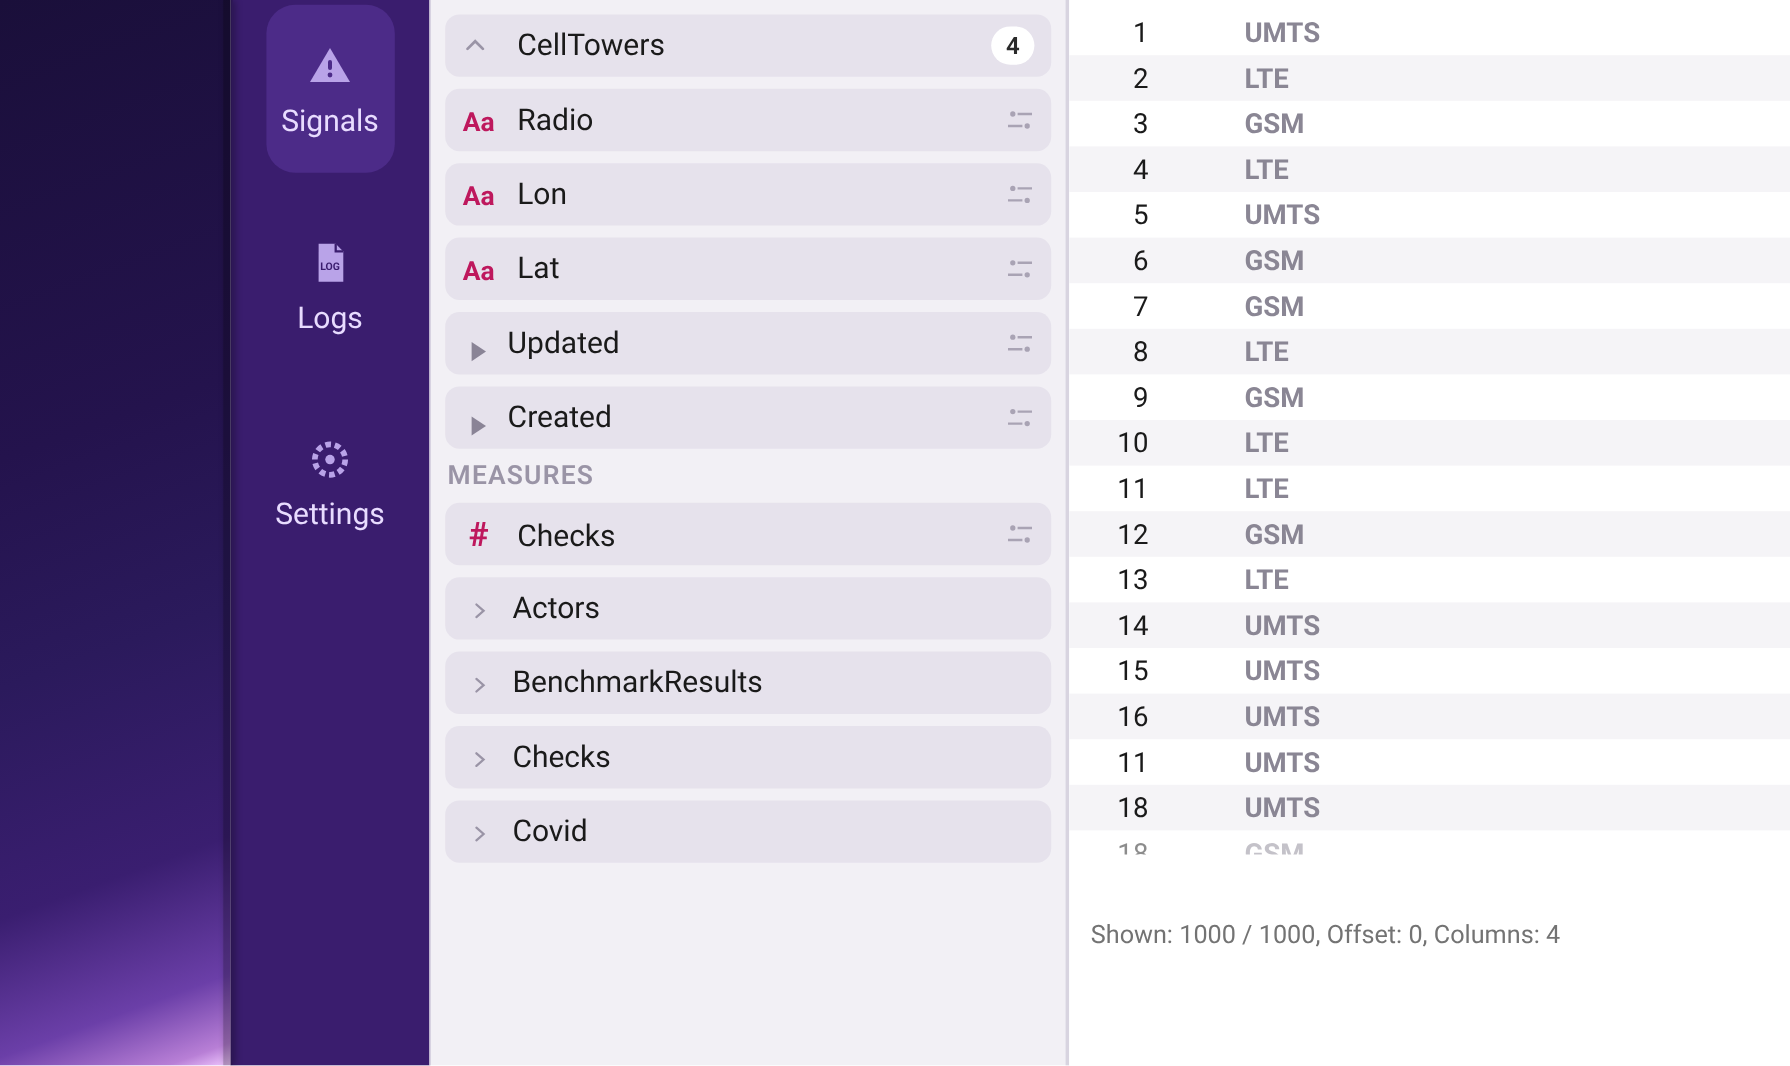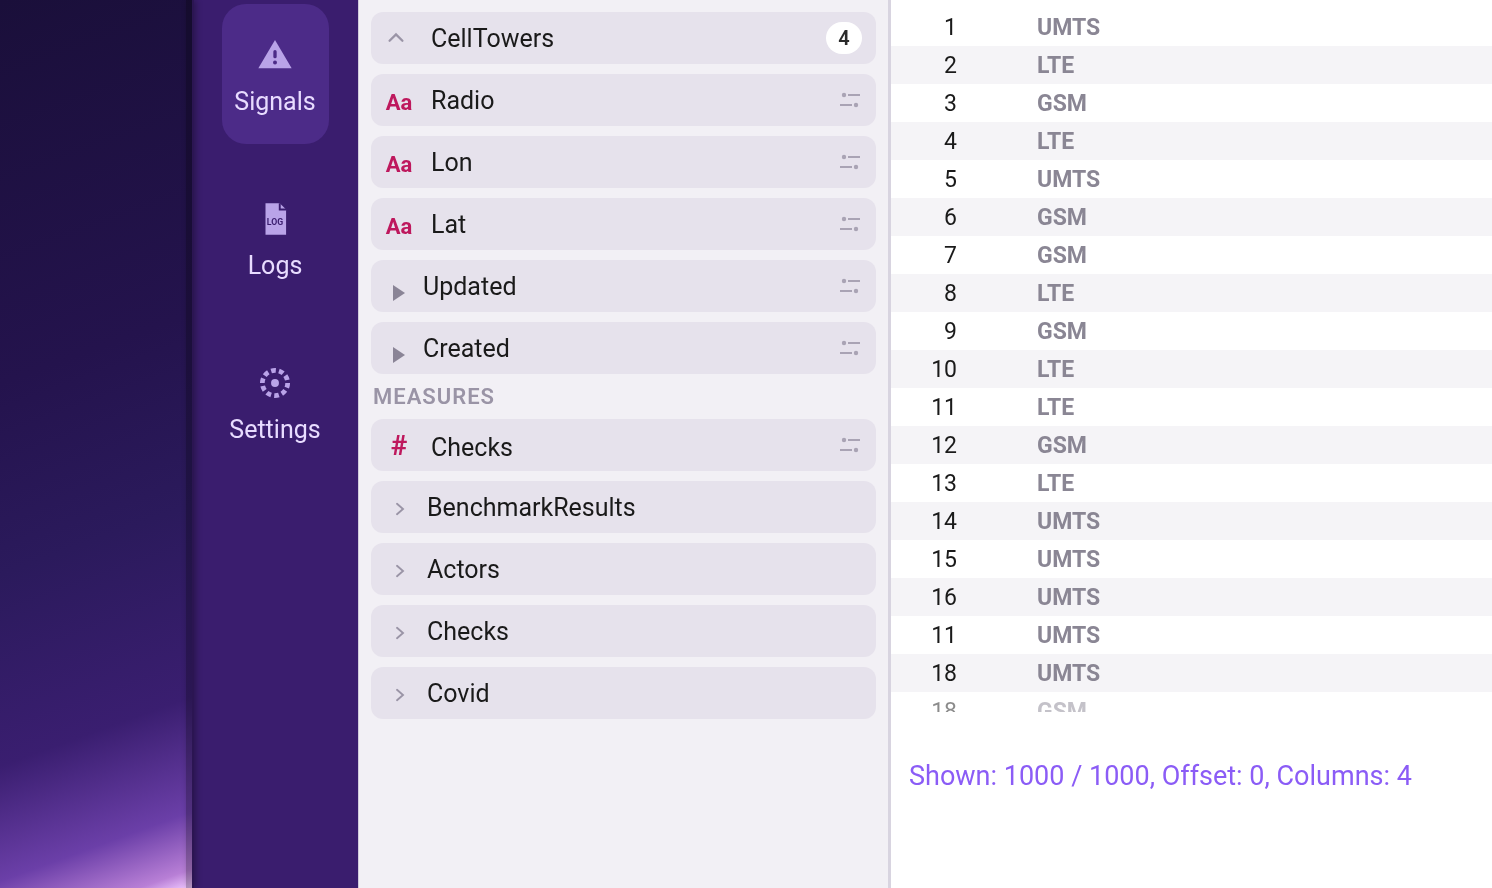--- a/index.html
+++ b/index.html
@@ -170,22 +170,22 @@
     padding-left: 36px;
     color: #8a8694;
     font-weight: bold;
   }
   .row.partial { opacity: 0.5; }
 
   .status {
     position: absolute;
     bottom: 96px;
     left: 18px;
-    font-size: 27px;
-    color: #8b5cf6;
+    font-size: 21px;
+    color: #737373;
     white-space: nowrap;
   }
 
   
   .filter-icon svg { width:100%; height:100%; }
   .filter-icon svg circle { fill:#a9a3b4; }
   .filter-icon svg line { stroke:#a9a3b4; stroke-width:2; }
 </style>
 </head>
 <body>
@@ -317,29 +317,29 @@
           <circle cx="18" cy="15" r="2.2"></circle>
           <line x1="2" y1="15" x2="14" y2="15"></line>
         </svg></span>
   </div>
 
   <div class="item collapsed">
     <div class="left">
       <span class="chev"><svg width="18" height="18" viewBox="0 0 24 24">
             <path d="M8 5 L16 12 L8 19" fill="none" stroke-width="2.5" stroke-linecap="round"></path>
           </svg></span>
-      <span class="title">BenchmarkResults</span>
+      <span class="title">Actors</span>
     </div>
   </div>
   <div class="item collapsed">
     <div class="left">
       <span class="chev"><svg width="18" height="18" viewBox="0 0 24 24">
             <path d="M8 5 L16 12 L8 19" fill="none" stroke-width="2.5" stroke-linecap="round"></path>
           </svg></span>
-      <span class="title">Actors</span>
+      <span class="title">BenchmarkResults</span>
     </div>
   </div>
   <div class="item collapsed">
     <div class="left">
       <span class="chev"><svg width="18" height="18" viewBox="0 0 24 24">
             <path d="M8 5 L16 12 L8 19" fill="none" stroke-width="2.5" stroke-linecap="round"></path>
           </svg></span>
       <span class="title">Checks</span>
     </div>
   </div>

